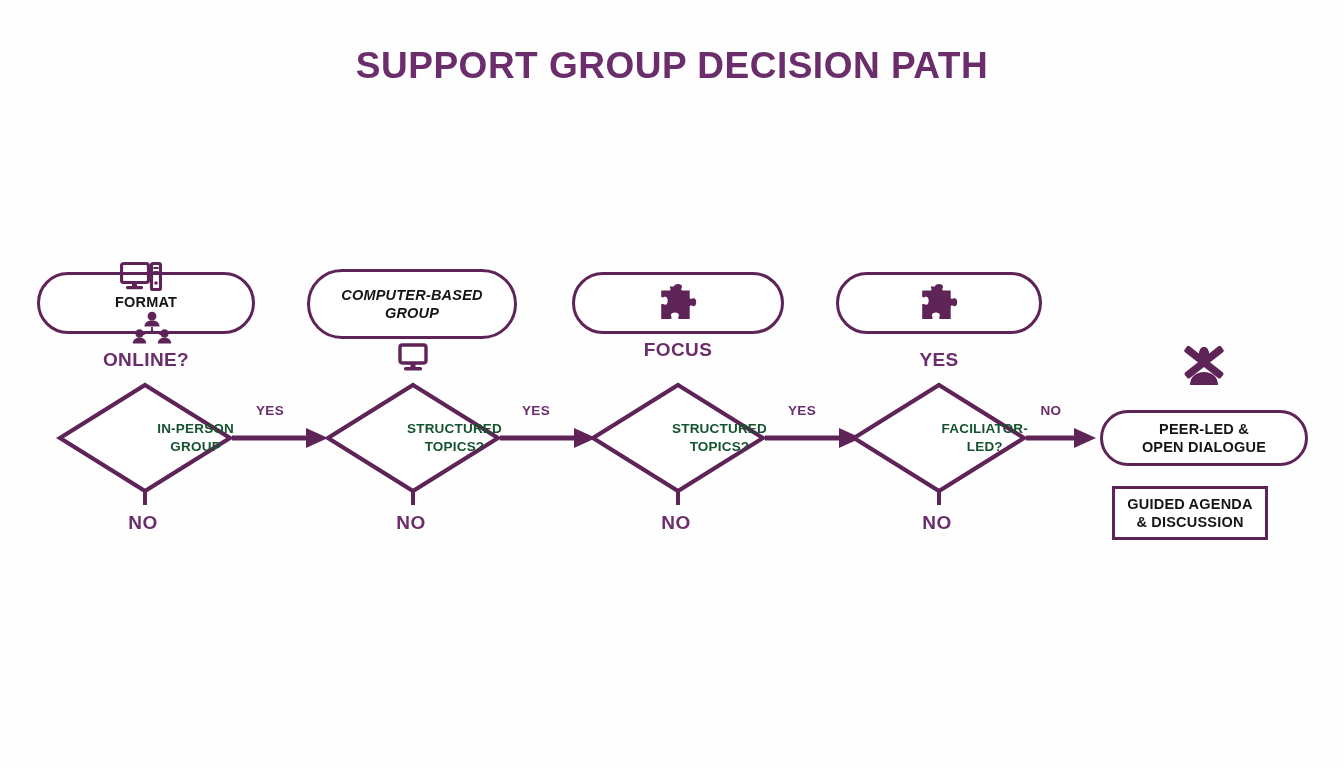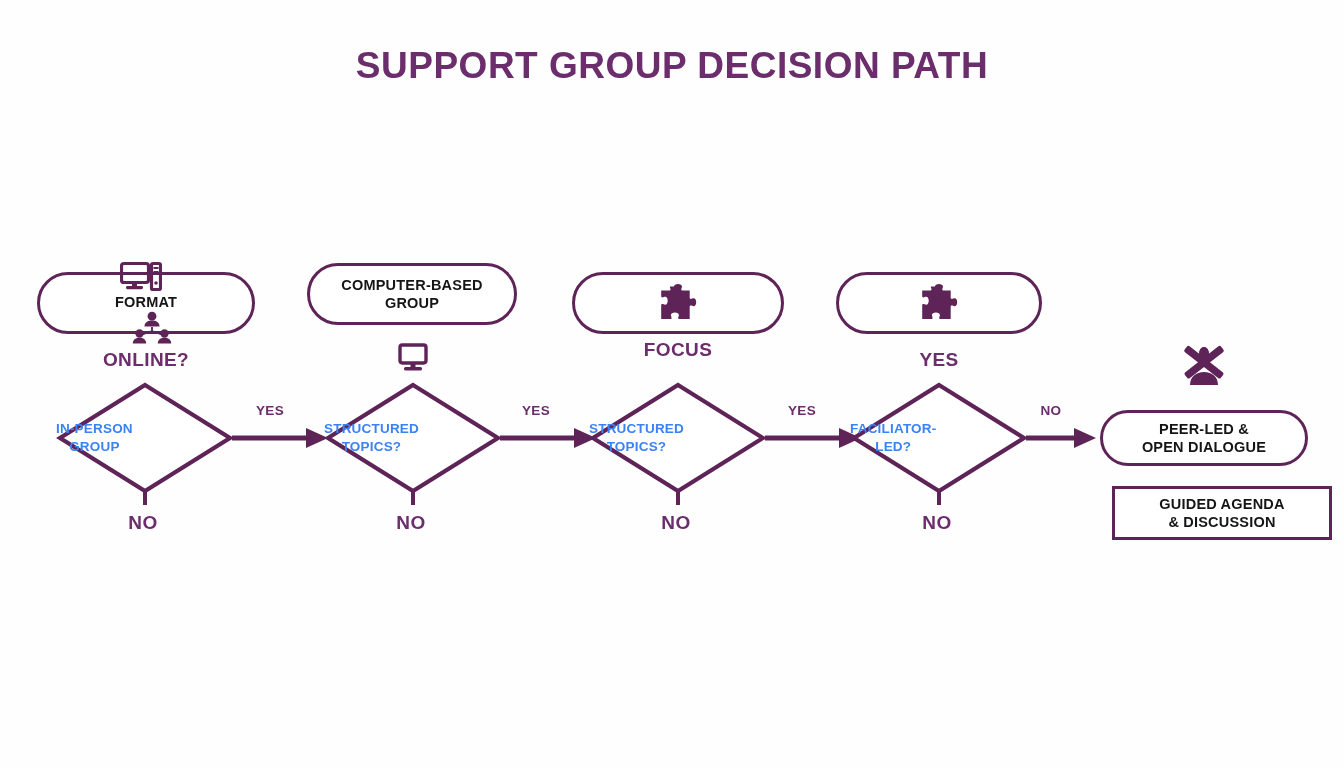--- a/index.html
+++ b/index.html
@@ -43,22 +43,22 @@
   .rect-label{
     font-size:14.5px;font-weight:bold;color:#151515;
     text-align:center;line-height:1.25;letter-spacing:0.2px;
   }
 
   
   .diamond{position:absolute;}
   .diamond svg{position:absolute;top:0;left:0;}
   .diamond .dlabel{
     position:absolute;top:0;left:0;width:100%;height:100%;
-    display:flex;align-items:center;justify-content:flex-start;
-    font-size:13.5px;font-weight:bold;color:#3b82f6;
+    display:flex;align-items:center;justify-content:flex-end;
+    font-size:13.5px;font-weight:bold;color:#14532d;
     text-align:center;line-height:1.3;letter-spacing:0.2px;
     pointer-events:none;
   }
 
   
   .caption{
     position:absolute;
     font-size:19px;font-weight:bold;color:#6b2d6b;
     letter-spacing:0.4px;text-align:center;
     white-space:nowrap;
@@ -127,21 +127,21 @@
   <div class="caption" style="left:113px;top:489px;width:60px;">NO</div>
 
   <div class="conn" style="left:232px;top:400px;width:96px;height:30px;">
     <svg width="96" height="30" viewBox="0 0 96 30">
       <line x1="0" y1="15" x2="74" y2="15" stroke="#5e2458" stroke-width="5"></line>
       <polygon points="74,5 96,15 74,25" fill="#5e2458"></polygon>
     </svg>
   </div>
   <div class="arrow-label" style="left:240px;top:380px;width:60px;">YES</div>
 
-  <div class="pill" style="left:307px;top:240px;width:210px;height:62px;">
+  <div class="pill" style="left:307px;top:246px;width:210px;height:70px;font-style:italic;">
     <span class="pill-label">
       <span>COMPUTER-BASED</span><br>
       <span>GROUP</span>
     </span>
   </div>
 
   <span class="icon" style="position:absolute;left:398px;top:320px;">
     <svg width="30" height="30" viewBox="0 0 30 30">
       <rect x="2" y="2" width="26" height="18" rx="2.4" fill="none" stroke="#5e2458" stroke-width="3.4"></rect>
       <rect x="12.5" y="20" width="5" height="4" fill="#5e2458"></rect>
@@ -246,20 +246,20 @@
     </svg>
   </span>
 
   <div class="pill" style="left:1100px;top:387px;width:208px;height:56px;">
     <span class="pill-label">
       <span>PEER-LED &amp;</span><br>
       <span>OPEN DIALOGUE</span>
     </span>
   </div>
 
-  <div class="rect" style="left:1112px;top:463px;width:220px;height:54px;">
+  <div class="rect" style="left:1112px;top:463px;width:156px;height:54px;">
     <span class="rect-label">
       <span>GUIDED AGENDA</span><br>
       <span>&amp; DISCUSSION</span>
     </span>
   </div>
 
 </div>
 
 </body></html>

